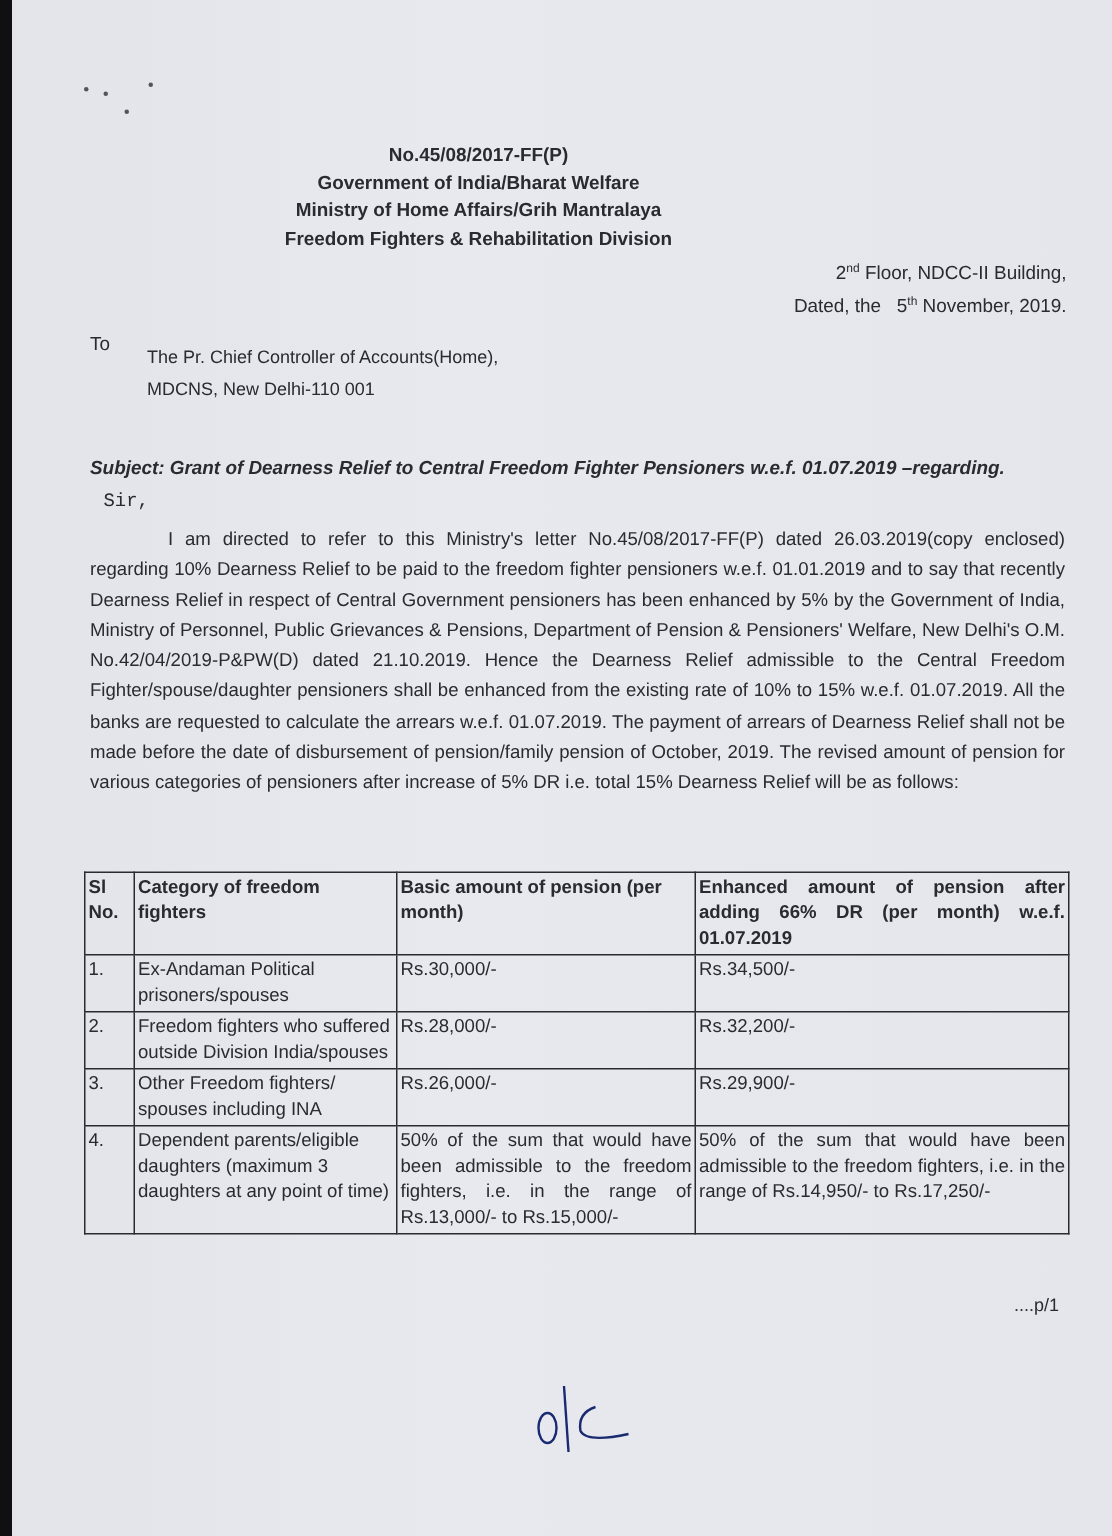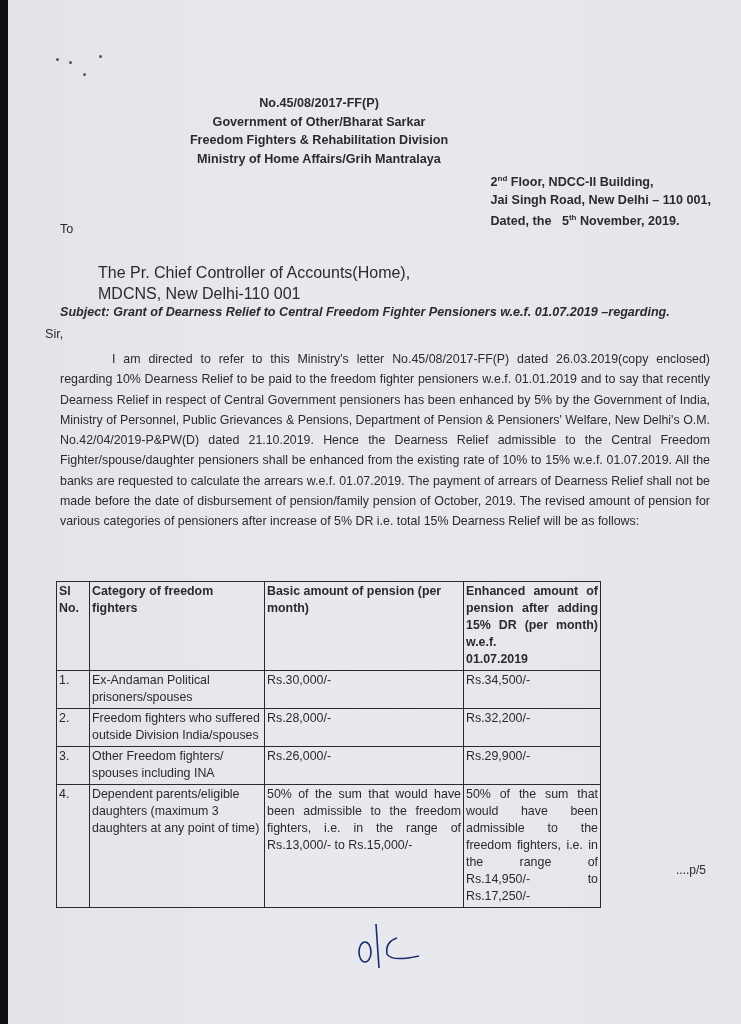--- a/index.html
+++ b/index.html
@@ -20,38 +20,38 @@
     }
     .specks { position: absolute; left: 40px; top: 55px; width: 60px; height: 30px; }
     .speck { position: absolute; width: 3px; height: 3px; border-radius: 50%; background: #555; }
 
     .heading-block {
       position: absolute; left: 0; width: 608px; top: 94px;
       text-align: center; font-weight: bold; font-size: 12.6px; line-height: 18.5px;
       padding-left: 30px; box-sizing: border-box;
     }
     .address-block {
-      position: absolute; right: 30px; top: 170px; text-align: left;
-      font-weight: bold; font-size: 12.6px; line-height: 17.5px;
+      position: absolute; right: 30px; top: 170px; text-align: right;
+      font-weight: normal; font-size: 12.6px; line-height: 17.5px;
     }
     .address-block sup { font-size: 8px; }
     .to-label { position: absolute; left: 60px; top: 222px; font-size: 12.6px; }
     .recipient {
-      position: absolute; left: 98px; top: 263px; font-size: 16px; line-height: 20.5px;
+      position: absolute; left: 98px; top: 228px; font-size: 12px; line-height: 20.5px;
     }
     .subject {
       position: absolute; left: 60px; top: 305px; font-size: 12.6px; font-weight: bold; font-style: italic;
     }
-    .salutation { position: absolute; left: 45px; top: 327px; font-size: 12.6px; }
+    .salutation { position: absolute; left: 69px; top: 327px; font-size: 12.6px; font-family: Liberation Mono, monospace; }
     .body-para {
       position: absolute; left: 60px; top: 349px; width: 650px;
       font-size: 12.4px; line-height: 20.3px; text-align: justify; text-indent: 52px;
     }
     table.dr-table {
-      position: absolute; left: 56px; top: 581px; width: 545px;
+      position: absolute; left: 56px; top: 581px; width: 657px;
       border-collapse: collapse; font-size: 12.4px; line-height: 17px;
     }
     table.dr-table td, table.dr-table th {
       border: 1.2px solid #2a2a30; vertical-align: top; padding: 1px 2px 2px 2px;
       font-weight: normal; text-align: left;
     }
     table.dr-table th.bold-head { font-weight: bold; }
     .col-sl { width: 28px; }
     .col-cat { width: 170px; }
     .col-basic { width: 194px; }
@@ -70,28 +70,27 @@
   <div class="specks">
     <span class="speck" style="left:8px;top:3px;"></span>
     <span class="speck" style="left:21px;top:6px;"></span>
     <span class="speck" style="left:51px;top:0px;"></span>
     <span class="speck" style="left:35px;top:18px;"></span>
   </div>
 </div>
 
 <div class="heading-block">
   <div>No.45/08/2017-FF(P)</div>
-  <div>Government of Other/Bharat Sarkar</div>
+  <div>Government of India/Bharat Welfare</div>
+  <div>Ministry of Home Affairs/Grih Mantralaya</div>
   <div>Freedom Fighters &amp; Rehabilitation Division</div>
-  <div>Ministry of Home Affairs/Grih Mantralaya</div>
 </div>
 
 <div class="address-block">
   <div><span>2</span><sup>nd</sup><span> Floor, NDCC-II Building,</span></div>
-  <div>Jai Singh Road, New Delhi – 110 001,</div>
   <div><span>Dated, the</span>&nbsp;&nbsp;&nbsp;<span>5</span><sup>th</sup><span> November, 2019.</span></div>
 </div>
 
 <div class="to-label">To</div>
 
 <div class="recipient">
   <div>The Pr. Chief Controller of Accounts(Home),</div>
   <div>MDCNS, New Delhi-110 001</div>
 </div>
 
@@ -100,21 +99,21 @@
 
 <div class="body-para">I am directed to refer to this Ministry's letter No.45/08/2017-FF(P) dated 26.03.2019(copy enclosed) regarding 10% Dearness Relief to be paid to the freedom fighter pensioners w.e.f. 01.01.2019 and to say that recently Dearness Relief in respect of Central Government pensioners has been enhanced by 5% by the Government of India, Ministry of Personnel, Public Grievances &amp; Pensions, Department of Pension &amp; Pensioners' Welfare, New Delhi's O.M. No.42/04/2019-P&amp;PW(D) dated 21.10.2019.  Hence the Dearness Relief admissible to the Central Freedom Fighter/spouse/daughter pensioners shall be enhanced from the existing rate of 10% to 15% w.e.f. 01.07.2019.  All the banks are requested to calculate the arrears w.e.f. 01.07.2019.  The payment of arrears of Dearness Relief shall not be made before the date of disbursement of pension/family pension of October, 2019.  The revised amount of pension for various categories of pensioners after increase of 5% DR i.e. total 15% Dearness Relief will be as follows:</div>
 
 <table class="dr-table">
   <thead>
     <tr>
       <th class="col-sl bold-head">Sl No.</th>
       <th class="col-cat bold-head">Category of freedom fighters</th>
       <th class="col-basic bold-head">Basic amount of pension (per month)</th>
       <th class="bold-head">
-        <div class="justify">Enhanced amount of pension after adding 15% DR (per month) w.e.f.</div>
+        <div class="justify">Enhanced amount of pension after adding 66% DR (per month) w.e.f.</div>
         <div>01.07.2019</div>
       </th>
     </tr>
   </thead>
   <tbody>
     <tr>
       <td>1.</td>
       <td>Ex-Andaman Political prisoners/spouses</td>
       <td>Rs.30,000/-</td>
       <td>Rs.34,500/-</td>
@@ -133,19 +132,19 @@
     </tr>
     <tr>
       <td>4.</td>
       <td>Dependent parents/eligible daughters (maximum 3 daughters at any point of time)</td>
       <td class="justify-last-left">50% of the sum that would have been admissible to the freedom fighters, i.e. in the range of Rs.13,000/- to Rs.15,000/-</td>
       <td class="justify-last-left">50% of the sum that would have been admissible to the freedom fighters, i.e. in the range of Rs.14,950/- to Rs.17,250/-</td>
     </tr>
   </tbody>
 </table>
 
-<div class="next-page">....p/5</div>
+<div class="next-page">....p/1</div>
 
 <svg class="handwriting" viewBox="0 0 70 50">
   <ellipse cx="10" cy="32" rx="6" ry="10" fill="none" stroke="#1a2a70" stroke-width="1.6"></ellipse>
   <line x1="21" y1="4" x2="24" y2="48" stroke="#1a2a70" stroke-width="1.6"></line>
   <path d="M42 18 Q30 22 32 34 Q36 42 64 36" fill="none" stroke="#1a2a70" stroke-width="1.6"></path>
 </svg>
 
 </body></html>

